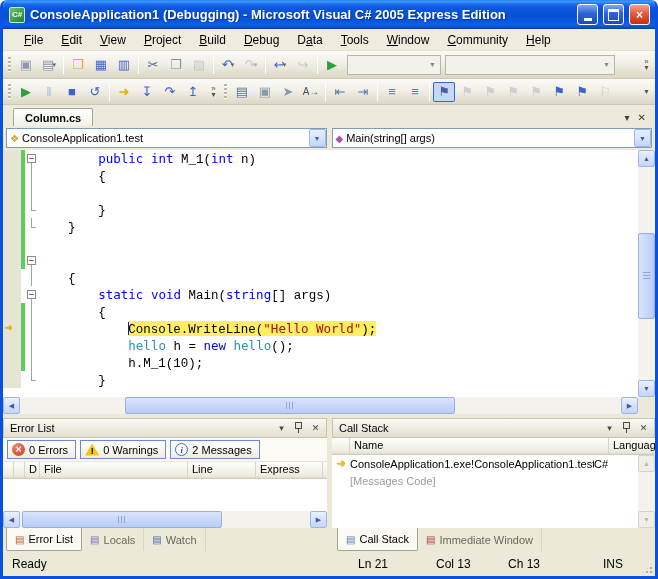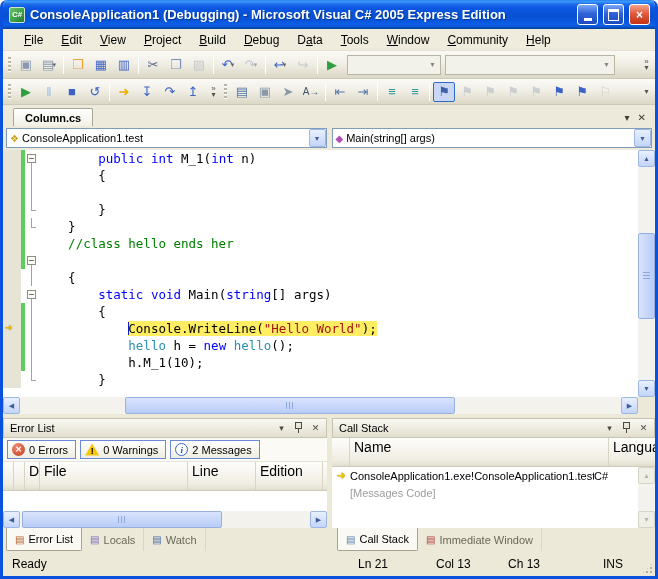--- a/index.html
+++ b/index.html
@@ -79,21 +79,21 @@
   .m-fold { width:13px; flex:none; position:relative; }
   .fold-v::before { content:""; position:absolute; left:6px; top:0; bottom:0; width:1px; background:#A2A2A2; }
   .fold-end::before { content:""; position:absolute; left:6px; top:0; height:9px; width:1px; background:#A2A2A2; }
   .fold-end::after { content:""; position:absolute; left:6px; top:9px; width:5px; height:1px; background:#A2A2A2; }
   .fold-minus { display:flex; align-items:center; justify-content:center; }
   .fold-minus::before { content:""; position:absolute; left:6px; top:13px; bottom:0; width:1px; background:#A2A2A2; }
   .fold-box { width:9px; height:9px; border:1px solid #8C8C8C; background:#FCFCF4; font-size:9px;
     line-height:6px; text-align:center; color:#333; z-index:1; }
   .m-txt { white-space:pre; color:#000; }
   .tok-kw { color:#0000FF; } .tok-ty { color:#2B91AF; } .tok-cm { color:#008000; }
-  .tok-st { color:#A31515; } .tok-pl { color:#000; }
+  .tok-st { color:#A31515; } .tok-pl { color:#000;font-family:Liberation Mono, monospace; }
   .stmt-hl { background:#FFEE62; }
   .caret { display:inline-block; width:1px; height:13px; background:#1020C0; vertical-align:-2px; margin-right:-1px; }
 
   
   .sb-btn { width:17px; height:17px; flex:none; background:linear-gradient(180deg,#E9F0FD,#C3D5F9);
     border:1px solid #9EB6E4; border-radius:2px; color:#3E5E9E; font-size:7px;
     display:flex; align-items:center; justify-content:center; }
   .sb-btn.dim { background:#F0EFE7; border-color:#D6D4C6; color:#B8B6AA; }
   .vscroll { position:absolute; top:0; right:0; bottom:17px; width:17px; background:#F3F2EC;
     display:flex; flex-direction:column; }
@@ -132,21 +132,21 @@
     border:1px solid #6A8AD8; background:linear-gradient(180deg,#fff,#EFEDDF); font-size:11px; }
   .ico-error { width:13px; height:13px; flex:none; border-radius:50%;
     background:radial-gradient(circle at 35% 30%,#F08A70,#C33B1E); color:#fff; font-size:8px;
     font-weight:bold; display:flex; align-items:center; justify-content:center; }
   .ico-warn { width:14px; height:12px; flex:none; background:#F7C50A;
     clip-path:polygon(50% 0,100% 100%,0 100%); color:#000; font-size:9px; font-weight:bold;
     display:flex; align-items:flex-end; justify-content:center; line-height:10px; }
   .ico-info { width:13px; height:13px; flex:none; border-radius:50%; border:1px solid #3A66C8;
     background:#fff; color:#2850C8; font-size:9px; font-weight:bold; font-family:"Liberation Serif",serif;
     font-style:italic; display:flex; align-items:center; justify-content:center; }
-  .lv-header { height:29px; flex:none; display:flex; font-size:14px;
+  .lv-header { height:17px; flex:none; display:flex; font-size:11px;
     background:linear-gradient(180deg,#FEFEFD,#EFECE1 80%,#E2DECE); border-bottom:1px solid #CFCCBA; }
   .lv-h { flex:none; border-right:1px solid #D8D5C5; padding:1px 4px 0; white-space:nowrap; overflow:hidden; }
   .lv-h.fill { flex:1; border-right:none; }
   .w-a { width:11px; } .w-b { width:11px; } .w-c { width:15px; }
   .w-file { width:148px; } .w-line { width:68px; } .w-col { width:67px; }
   .el-body { flex:1; background:#fff; }
   .el-hscroll { height:17px; flex:none; background:#F3F2EC; display:flex; }
   .el-hs-thumb { position:absolute; top:0; left:2px; width:200px; height:17px; border:1px solid #98B0DE;
     border-radius:2px; background:linear-gradient(180deg,#D9E3FC,#B9CCF8);
     display:flex; align-items:center; justify-content:center; }
@@ -416,21 +416,20 @@
         <div class="code-line">
           <span class="m-ind"></span>
           <span class="m-chg on"></span>
           <span class="m-fold fold-end"></span>
           <span class="m-txt">    <span class="tok-pl">}</span></span>
         </div>
         <div class="code-line">
           <span class="m-ind"></span>
           <span class="m-chg on"></span>
           <span class="m-fold"></span>
-          <span class="m-txt">    <span class="tok-cm">//class hello ends her</span></span>
         </div>
         <div class="code-line">
           <span class="m-ind"></span>
           <span class="m-chg on"></span>
           <span class="m-fold fold-minus">
             <span class="fold-box">−</span>
           </span>
         </div>
         <div class="code-line">
           <span class="m-ind"></span>
@@ -524,21 +523,21 @@
           <span class="ico-info">i</span>
           <span>2 Messages</span>
         </span>
       </div>
       <div class="lv-header">
         <span class="lv-h w-a"></span>
         <span class="lv-h w-b"></span>
         <span class="lv-h w-c">D</span>
         <span class="lv-h w-file">File</span>
         <span class="lv-h w-line">Line</span>
-        <span class="lv-h w-col">Edition</span>
+        <span class="lv-h w-col">Express</span>
         <span class="lv-h fill"></span>
       </div>
       <div class="el-body"></div>
       <div class="el-hscroll">
         <span class="sb-btn">◀</span>
         <span class="hs-track">
           <span class="el-hs-thumb">
               <span class="grip-v"></span>
             </span>
         </span>

